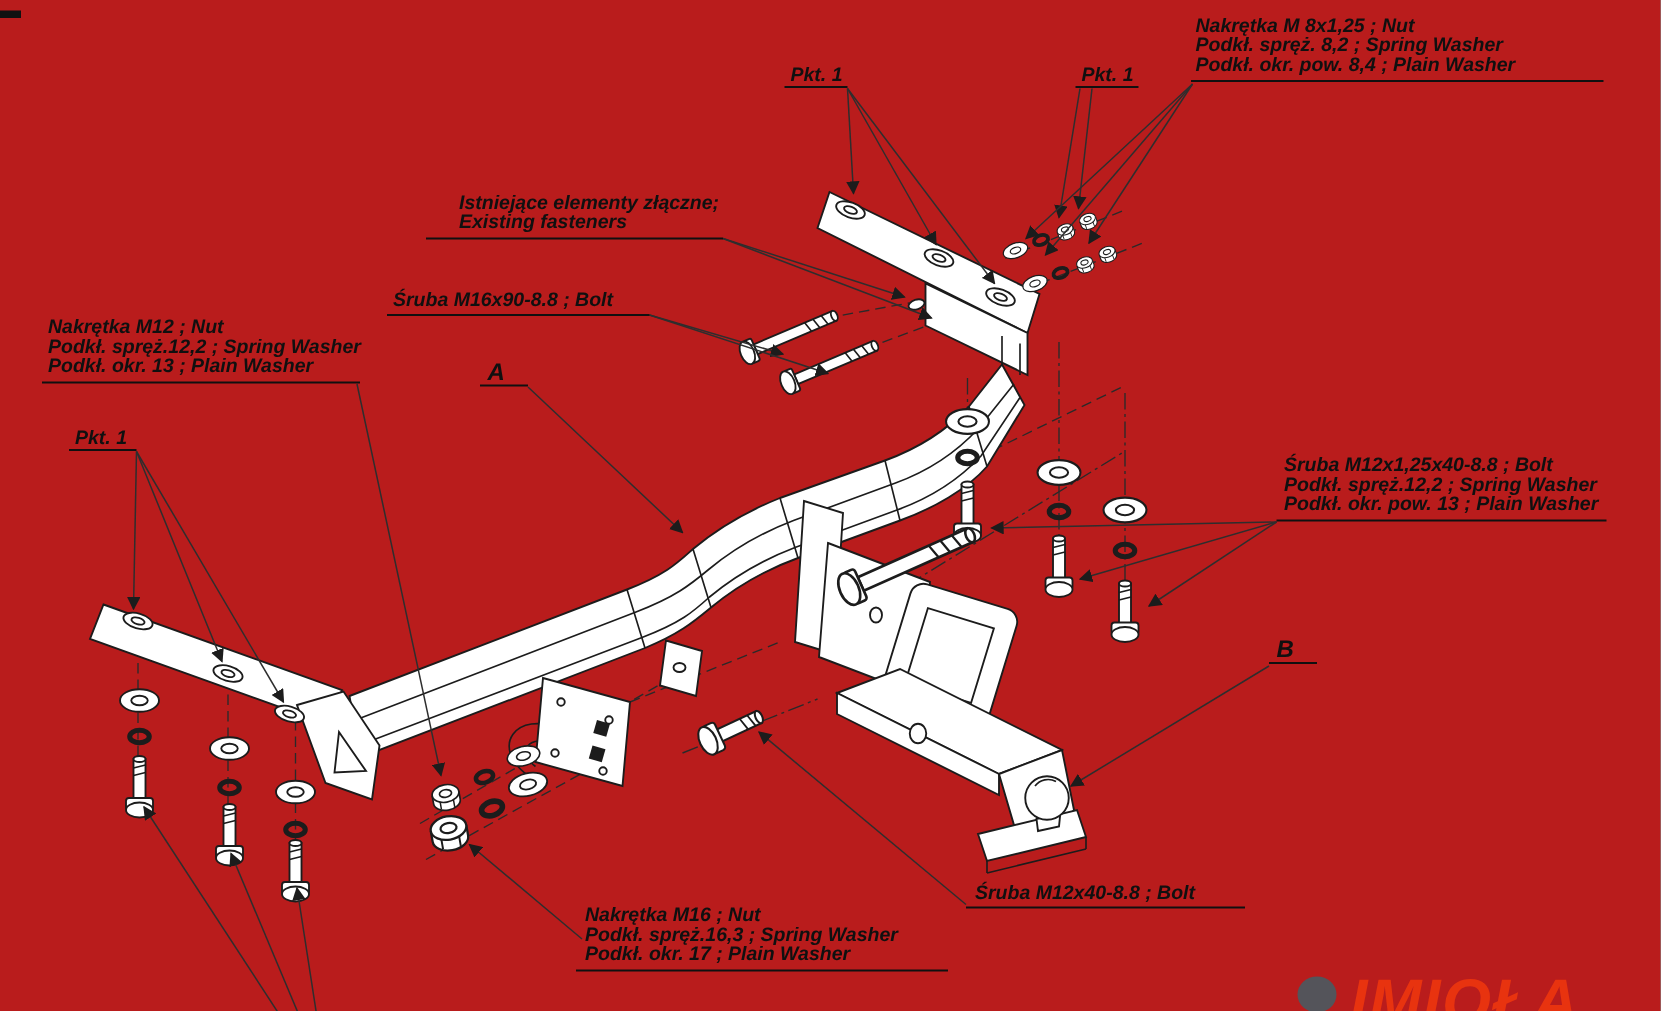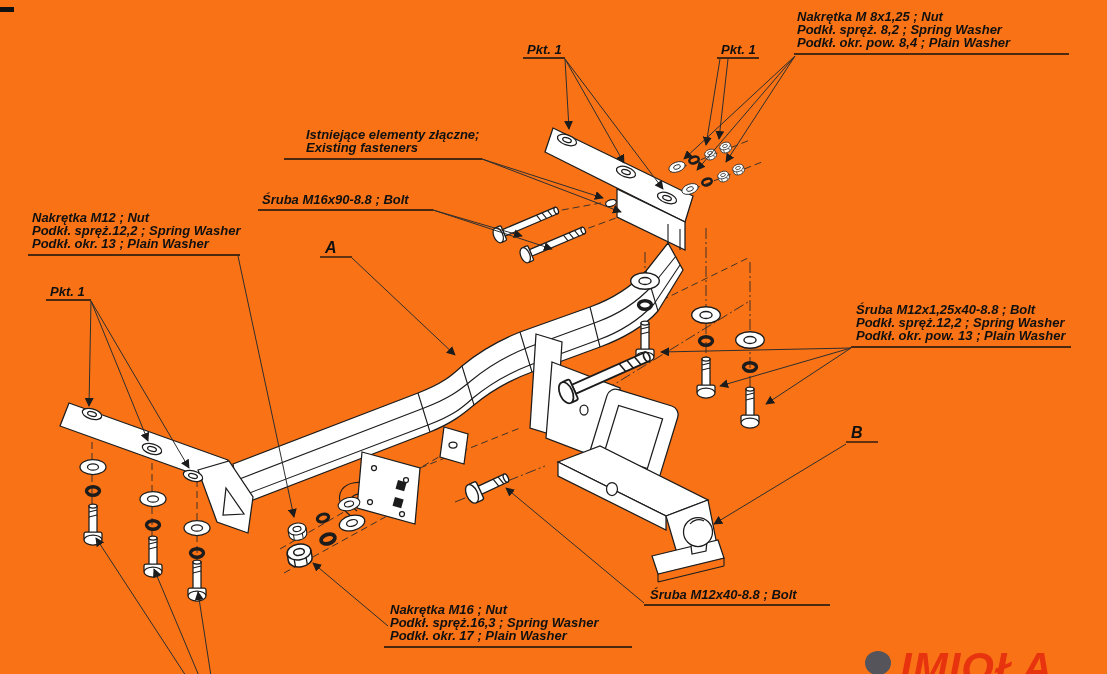--- a/index.html
+++ b/index.html
@@ -1,16 +1,16 @@
 <!DOCTYPE html>
 <html><head>
 <meta charset="utf-8">
 <style>
   html,body{margin:0;padding:0;background:#888;}
-  .stage{position:relative;width:1107px;height:674px;background:#f97316;overflow:hidden;
+  .stage{position:relative;width:1107px;height:674px;background:#b91c1c;overflow:hidden;
          font-family:"Liberation Sans",sans-serif;}
   svg{position:absolute;left:0;top:0;}
   .lbl{font-family:"Liberation Sans",sans-serif;font-style:italic;font-weight:bold;
        font-size:13px;fill:#101010;}
   .ref{font-family:"Liberation Sans",sans-serif;font-style:italic;font-weight:bold;
        font-size:16px;fill:#101010;}
   .ul{stroke:#101010;stroke-width:1.3;}
   .ld{stroke:#2e2e2e;stroke-width:1;fill:none;marker-end:url(#arr);}
   .part{stroke:#1c1c1c;stroke-width:1.25;fill:#ffffff;}
   .pline{stroke:#1c1c1c;stroke-width:1.1;fill:none;}

